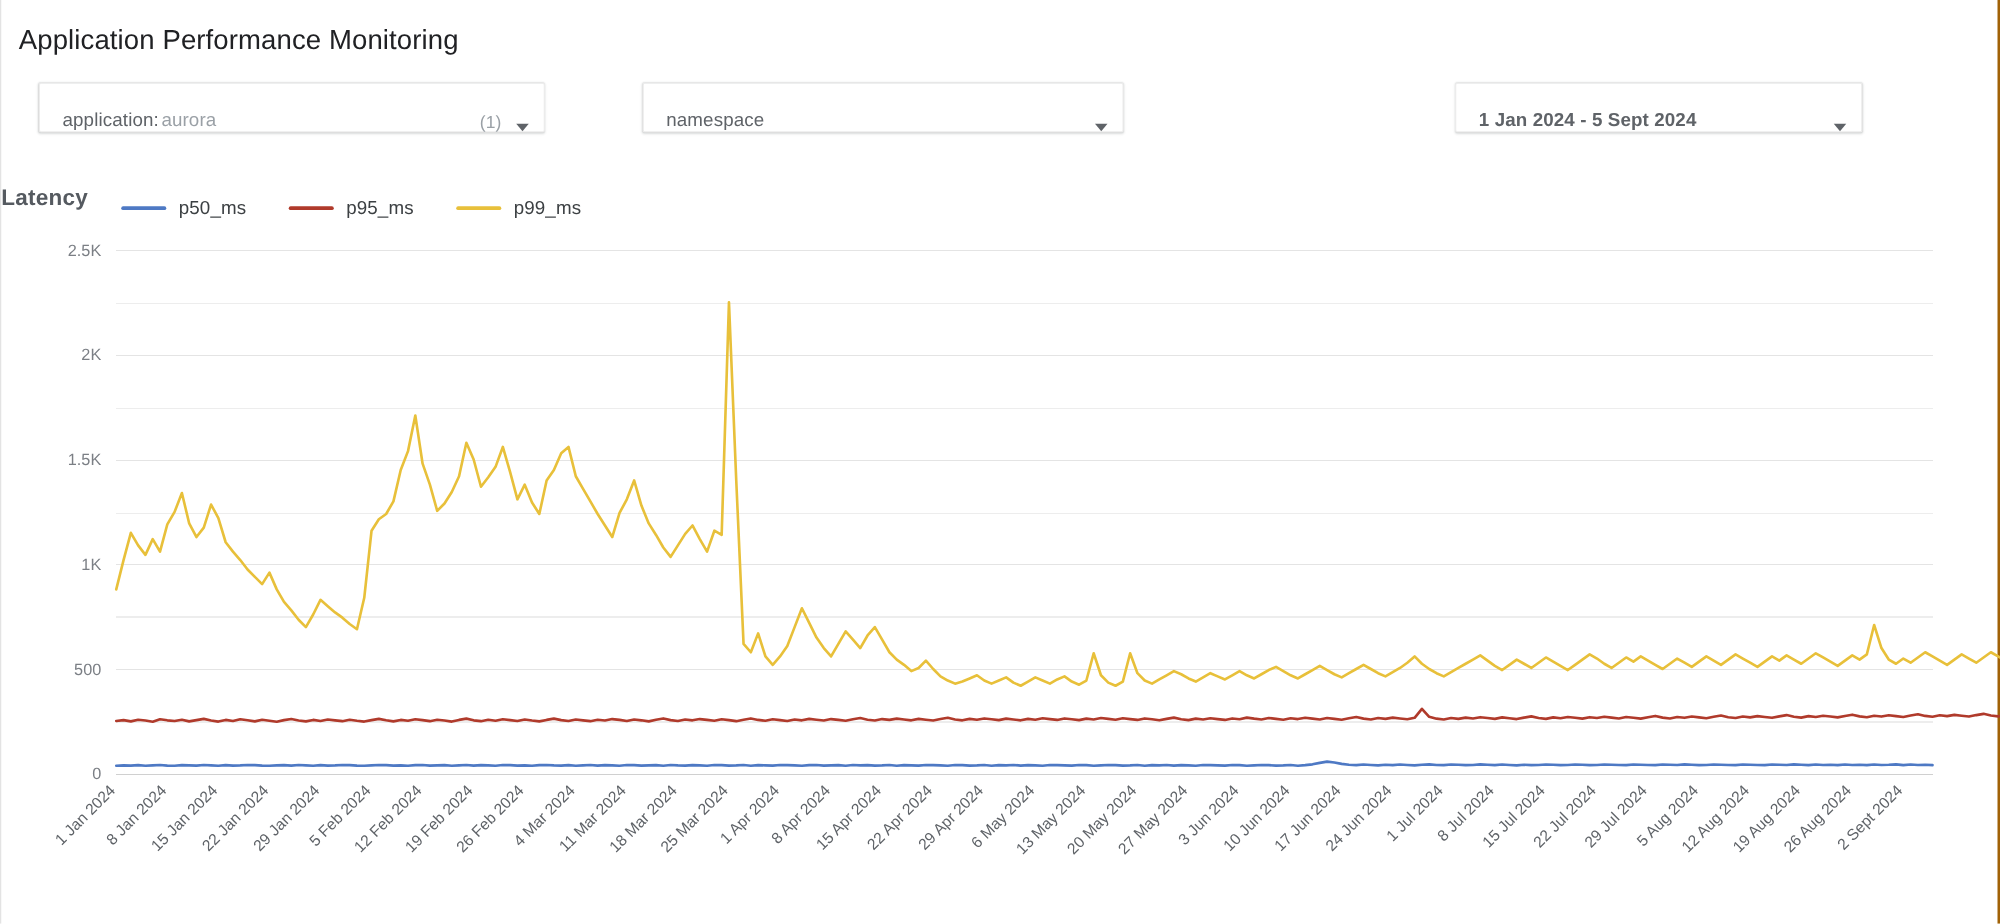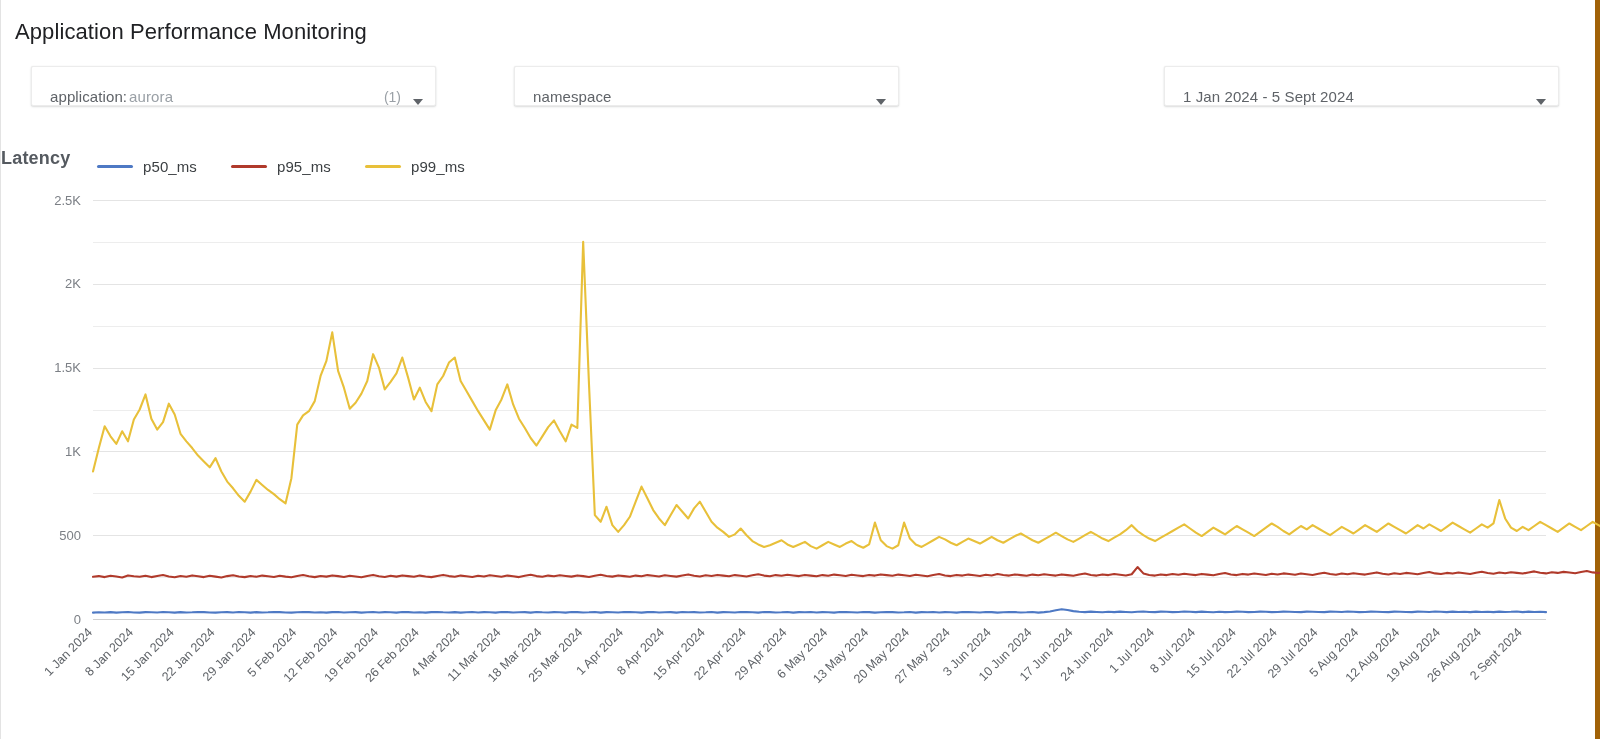--- a/index.html
+++ b/index.html
@@ -12,21 +12,21 @@
     background: #ffffff;
     font-family: "Liberation Sans", sans-serif;
     overflow: hidden;
   }
   #app {
     position: relative;
     width: 1600px;
     height: 739px;
     background: #ffffff;
     border-left: 1px solid #e3e3e3;
-    border-right: 5px solid #a16207;
+    border-right: 2px solid #a16207;
   }
 
   
   #page-title {
     position: absolute;
     left: 14px;
     top: 18px;
     font-size: 22px;
     line-height: 28px;
     color: #202124;
@@ -51,21 +51,21 @@
     border-radius: 2px;
     box-shadow: 0 1px 2px rgba(60,64,67,0.18), 0 0 1px rgba(60,64,67,0.10);
     display: flex;
     align-items: flex-end;
     padding: 0 12px 0 18px;
     cursor: pointer;
     user-select: none;
   }
   #filter-application { left: 30px; top: 0; width: 405px; }
   #filter-namespace   { left: 513px; top: 0; width: 385px; }
-  #filter-daterange   { left: 1163px; top: 0; width: 395px; }
+  #filter-daterange   { left: 1163px; top: 0; width: 326px; font-weight: bold; }
 
   .filter-text {
     font-size: 15px;
     color: #5f6368;
     white-space: nowrap;
     letter-spacing: 0.1px;
   }
   .filter-key { color: #5f6368; }
   .filter-sep { color: #5f6368; }
   .filter-val { color: #9aa0a6; margin-left: 2px; }

